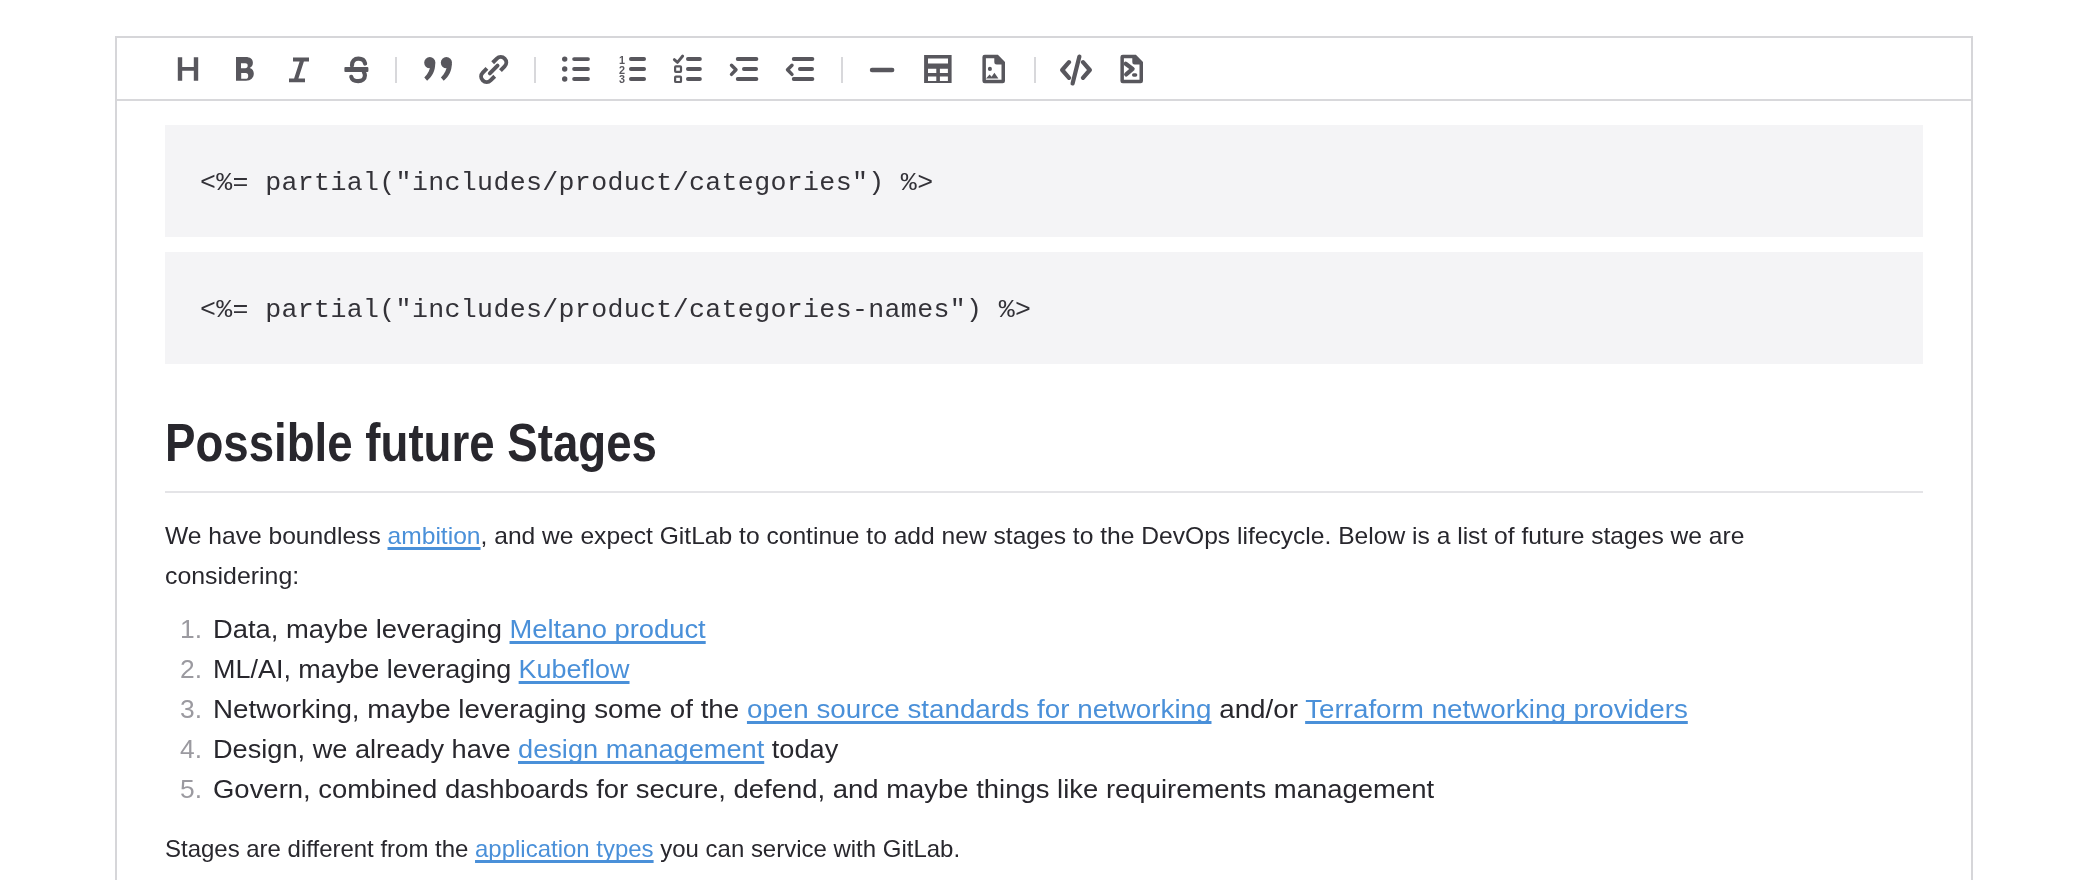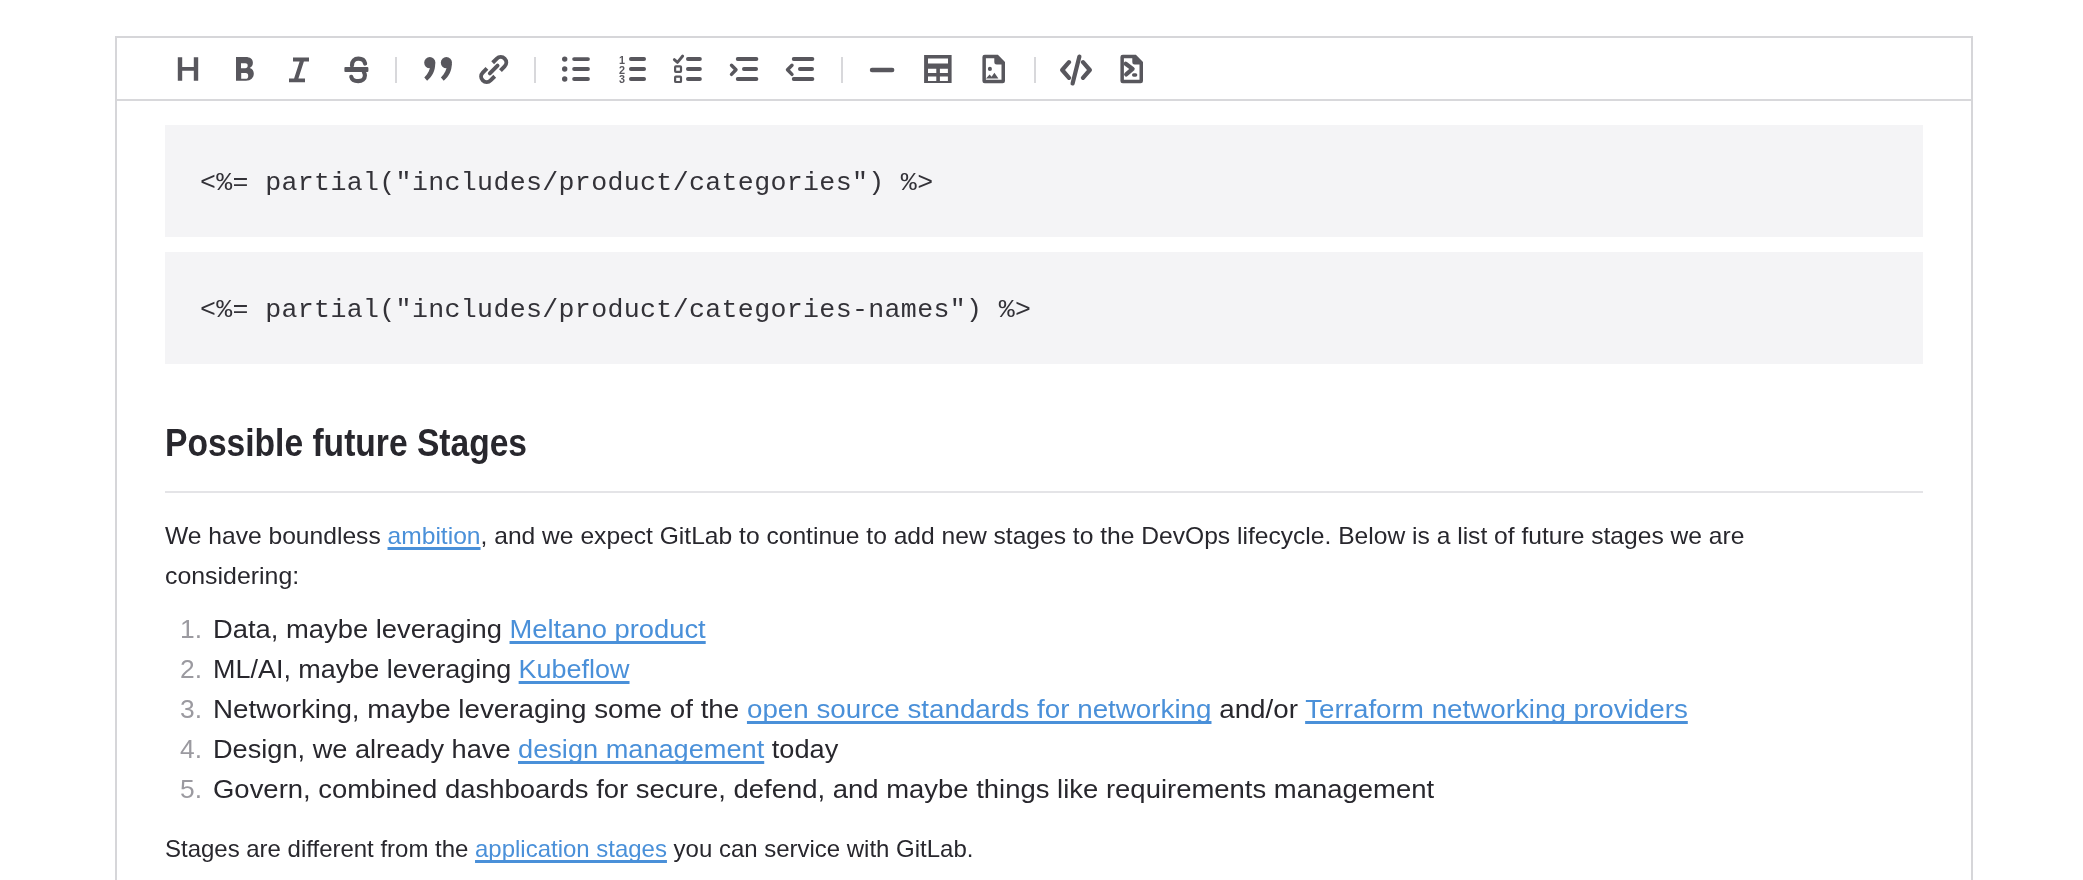--- a/index.html
+++ b/index.html
@@ -12,21 +12,21 @@
   .tsep { position:absolute; top:19px; width:2px; height:25.5px; background:#d8d8db; }
   .content { padding:0 48px; color:#28272d; }
   .sx { display:inline-block; transform-origin:0 0; white-space:pre; }
   .hrule { border-top:2px solid #e4e4e7; margin-top:16px; }
   .oli { position:relative; padding-left:48px; font-size:26.4px; line-height:40px; }
   .oli .num { will-change:transform; position:absolute; left:0; width:37px; text-align:right; color:#9b9aa0; }
   .codeblock { will-change:transform; background:#f4f4f6; padding:36px 34px 30.5px 35px; font-family:"Liberation Mono", monospace;
     font-size:26.6px; letter-spacing:0.34px; line-height:45px; color:#333238; white-space:pre; }
   .cb1 { margin-top:24px; }
   .cb2 { margin-top:15.5px; }
-  h2 { font-size:39px; line-height:64px; font-weight:700; color:#28272d;
+  h2 { font-size:53px; line-height:64px; font-weight:700; color:#28272d;
     margin-top:47px; }
   p { font-size:24px; line-height:40px; }
   .p1 { margin-top:23.5px; }
   .ol { margin-top:12.5px; }
   .p2 { margin-top:20px; }
   a { color:#4a90d9; text-decoration:underline; text-decoration-skip-ink:none; text-underline-offset:3px;
     text-decoration-thickness:2.5px; }
 </style>
 </head>
 <body>
@@ -139,15 +139,15 @@
     <h2><span class="sx" style="transform:scaleX(0.861)">Possible future Stages</span></h2>
     <div class="hrule"></div>
     <p class="p1"><span class="sx" style="transform:scaleX(1.0253)">We have boundless <a>ambition</a>, and we expect GitLab to continue to add new stages to the DevOps lifecycle. Below is a list of future stages we are</span><br><span class="sx" style="transform:scaleX(1.0366)">considering:</span></p>
     <div class="ol">
       <div class="oli"><span class="num">1.</span><span class="sx" style="transform:scaleX(1.0366)">Data, maybe leveraging <a>Meltano product</a></span></div>
       <div class="oli"><span class="num">2.</span><span class="sx" style="transform:scaleX(1.0213)">ML/AI, maybe leveraging <a>Kubeflow</a></span></div>
       <div class="oli"><span class="num">3.</span><span class="sx" style="transform:scaleX(1.0520)">Networking, maybe leveraging some of the <a>open source standards for networking</a> and/or <a>Terraform networking providers</a></span></div>
       <div class="oli"><span class="num">4.</span><span class="sx" style="transform:scaleX(1.0294)">Design, we already have <a>design management</a> today</span></div>
       <div class="oli"><span class="num">5.</span><span class="sx" style="transform:scaleX(1.0405)">Govern, combined dashboards for secure, defend, and maybe things like requirements management</span></div>
     </div>
-    <p class="p2"><span class="sx" style="transform:scaleX(0.9988)">Stages are different from the <a>application stages</a> you can service with GitLab.</span></p>
+    <p class="p2"><span class="sx" style="transform:scaleX(0.9988)">Stages are different from the <a>application types</a> you can service with GitLab.</span></p>
   </div>
 </div>
 
 </body></html>

